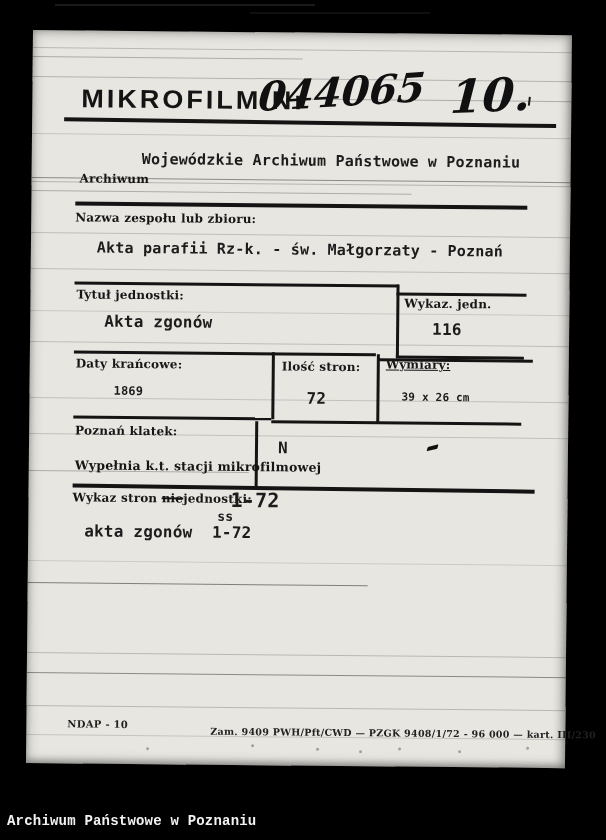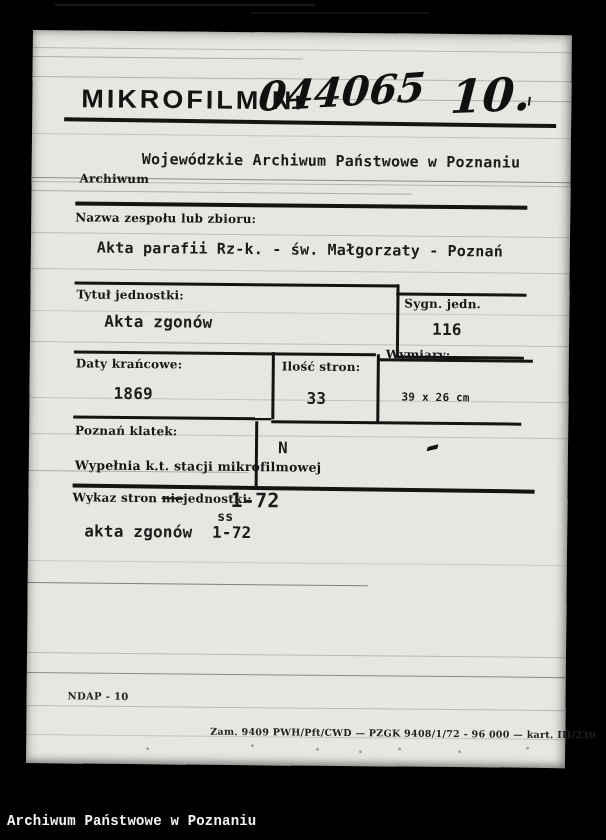--- a/index.html
+++ b/index.html
@@ -133,49 +133,49 @@
   <div class="abs rule" style="left:44px;top:171px;width:452px;height:4px;"></div>
   <div class="abs lbl" style="left:44px;top:180px;">Nazwa zespołu lub zbioru:</div>
   <div class="abs tw" style="left:66px;top:208px;">Akta parafii Rz-k. - św. Małgorzaty - Poznań</div>
 
   <div class="abs rule" style="left:44px;top:251px;width:324px;height:3px;"></div>
   <div class="abs rule" style="left:366px;top:259px;width:130px;height:3px;"></div>
   <div class="abs rule" style="left:366px;top:251px;width:3px;height:73px;"></div>
   <div class="abs rule" style="left:366px;top:322px;width:128px;height:3px;"></div>
   <div class="abs lbl" style="left:46px;top:257px;">Tytuł jednostki:</div>
   <div class="abs tw" style="left:74px;top:281px;font-size:16px;">Akta zgonów</div>
-  <div class="abs lbl" style="left:374px;top:263px;">Sygn. jedn.</div>
+  <div class="abs lbl" style="left:374px;top:263px;">Wykaz. jedn.</div>
   <div class="abs tw" style="left:402px;top:286px;font-size:16px;">116</div>
 
   <div class="abs rule" style="left:44px;top:320px;width:302px;height:3px;"></div>
   <div class="abs rule" style="left:349px;top:325px;width:154px;height:3px;"></div>
   <div class="abs rule" style="left:242px;top:320px;width:3px;height:67px;"></div>
   <div class="abs rule" style="left:347px;top:321px;width:3px;height:68px;"></div>
   <div class="abs rule" style="left:44px;top:385px;width:198px;height:3px;"></div>
   <div class="abs rule" style="left:242px;top:388px;width:250px;height:3px;"></div>
   <div class="abs lbl" style="left:46px;top:326px;">Daty krańcowe:</div>
-  <div class="abs tw" style="left:84px;top:353px;font-size:16px;">1869</div>
+  <div class="abs tw" style="left:84px;top:353px;font-size:12px;">1869</div>
   <div class="abs lbl" style="left:252px;top:327px;">Ilość stron:</div>
-  <div class="abs tw" style="left:277px;top:356px;font-size:16px;">33</div>
-  <div class="abs lbl" style="left:356px;top:314px;">Wymiary:</div>
+  <div class="abs tw" style="left:277px;top:356px;font-size:16px;">72</div>
+  <div class="abs lbl" style="left:356px;top:324px;text-decoration:underline;">Wymiary:</div>
   <div class="abs tw" style="left:372px;top:357px;font-size:11px;">39 x 26 cm</div>
 
   <div class="abs rule" style="left:226px;top:389px;width:3px;height:66px;"></div>
   <div class="abs lbl" style="left:46px;top:393px;">Poznań klatek:</div>
   <div class="abs tw" style="left:249px;top:406px;font-size:16px;">N</div>
   <div class="penmark" style="left:398px;top:412px;"></div>
   <div class="abs lbl" style="left:46px;top:427px;font-size:12.5px;">Wypełnia k.t. stacji mikrofilmowej</div>
   <div class="abs rule" style="left:44px;top:454px;width:462px;height:4px;transform:rotate(0.2deg);"></div>
 
   <div class="abs lbl" style="left:44px;top:460px;"><span>Wykaz stron </span><span class="struck">nie</span><span>jednostki:</span></div>
   <div class="abs tw" style="left:202px;top:456px;font-size:20px;">1-72</div>
   <div class="abs tw" style="left:189px;top:477px;font-size:13px;">ss</div>
   <div class="abs tw" style="left:56px;top:491px;font-size:16px;">akta zgonów  1-72</div>
 
-  <div class="abs footerprint" style="left:41px;top:660px;font-size:10px;text-align:center;">NDAP - 10</div>
+  <div class="abs footerprint" style="left:41px;top:688px;font-size:10px;text-align:center;">NDAP - 10</div>
   <div class="abs footerprint" style="left:184px;top:694px;">Zam. 9409 PWH/Pft/CWD — PZGK 9408/1/72 - 96 000 — kart. III/230</div>
 
   <div class="dot" style="left:120px;top:716px;"></div>
   <div class="dot" style="left:225px;top:712px;"></div>
   <div class="dot" style="left:290px;top:715px;"></div>
   <div class="dot" style="left:333px;top:717px;"></div>
   <div class="dot" style="left:372px;top:714px;"></div>
   <div class="dot" style="left:432px;top:716px;"></div>
   <div class="dot" style="left:500px;top:712px;"></div>
 

